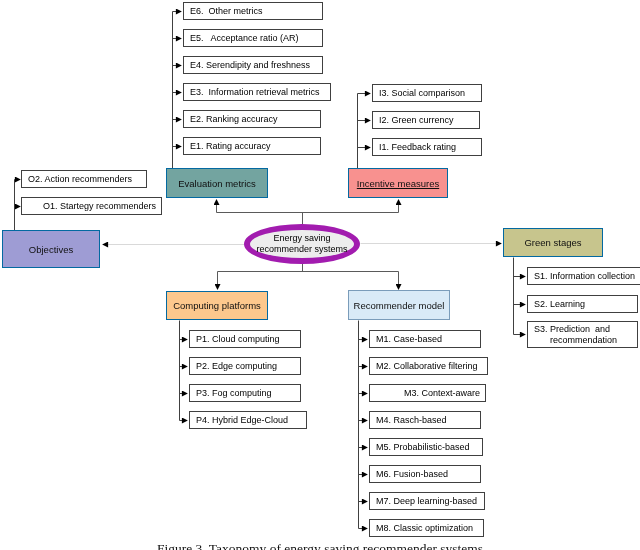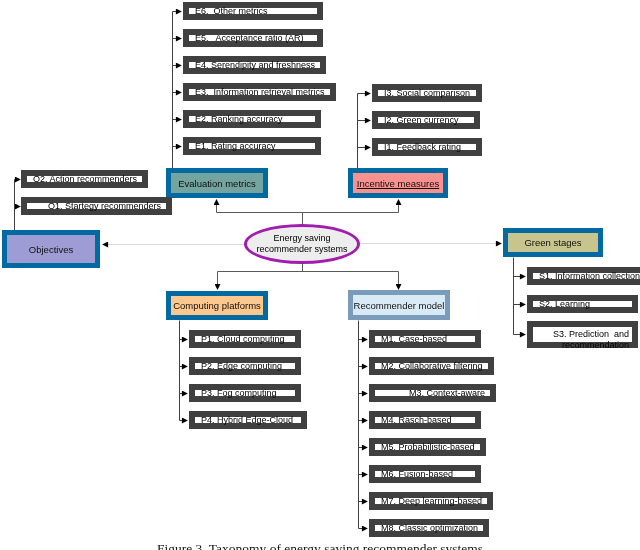--- a/index.html
+++ b/index.html
@@ -3,35 +3,35 @@
 <meta charset="utf-8">
 <style>
   html,body{margin:0;padding:0;background:#fff;}
   .canvas{
     position:relative;width:640px;height:550px;background:#fff;overflow:hidden;
     font-family:"Liberation Sans", sans-serif;color:#000;
   }
   .wires{position:absolute;left:0;top:0;width:640px;height:550px;pointer-events:none;}
   .item{
     position:absolute;height:18px;box-sizing:border-box;background:#fff;
-    border:6px solid #404040;display:flex;align-items:center;
-    padding:0 5px 0 6px;font-size:9px;white-space:pre;line-height:11px;text-align:right;
+    border:1px solid #404040;display:flex;align-items:center;
+    padding:0 5px 0 6px;font-size:9px;white-space:pre;line-height:11px;
   }
   .item.s3{
     height:27px;width:111px;white-space:pre-wrap;display:block;
     padding:2px 3px 0 22px;text-indent:-16px;
   }
   .cat{
-    position:absolute;box-sizing:border-box;border:5px solid #0369a1;
+    position:absolute;box-sizing:border-box;border:1px solid #0369a1;
     display:flex;align-items:center;justify-content:center;
     font-size:9.5px;color:#101010;text-align:center;
   }
   .ellipse{
     position:absolute;left:244px;top:224px;width:116px;height:40px;
-    box-sizing:border-box;border:3px solid #a21caf;border-radius:50%;
+    box-sizing:border-box;border:6px solid #a21caf;border-radius:50%;
     background:#ededed;display:flex;align-items:center;justify-content:center;
     text-align:center;font-size:9px;line-height:11px;padding:0 4px;
   }
   .caption{
     position:absolute;left:0;right:0;top:541px;text-align:center;
     font-family:"Liberation Serif", serif;font-size:13.5px;color:#111;
   }
 </style>
 </head>
 <body>

